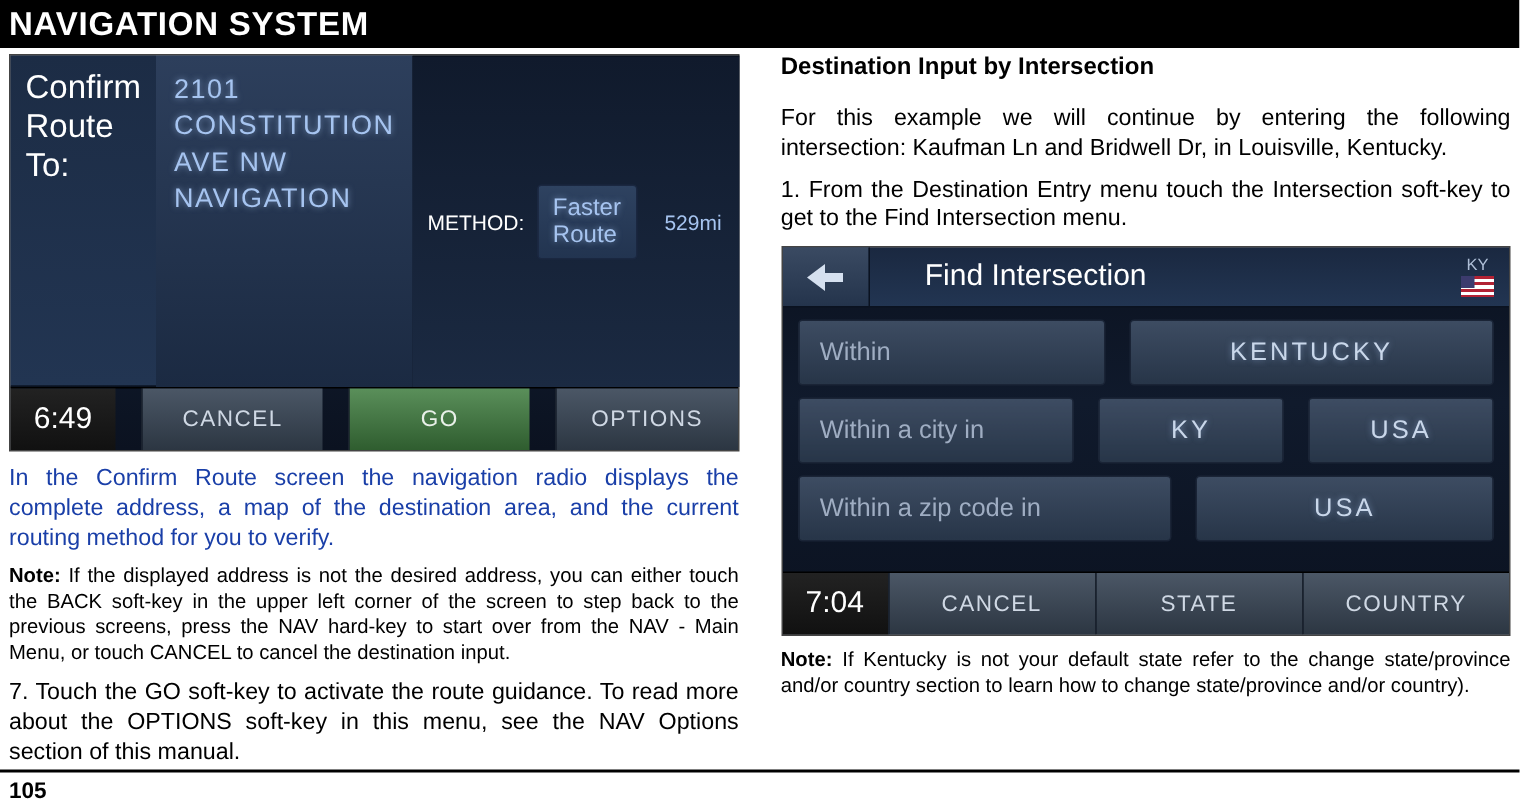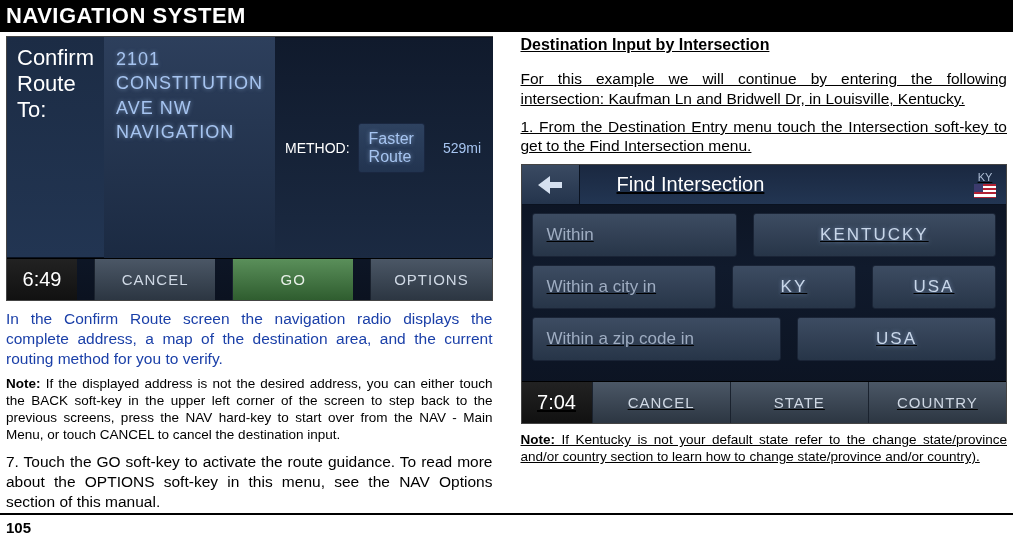--- a/index.html
+++ b/index.html
@@ -22,21 +22,21 @@
   .page-wrap {
     display: flex;
     gap: 28px;
     padding: 4px 6px 0 6px;
   }
   .col {
     flex: 1;
     min-width: 0;
   }
   .col-left { flex: 1; }
-  .col-right { flex: 1; text-decoration: underline; }
+  .col-right { flex: 1; }
 
   
   .screenshot1 {
     width: 100%;
     height: 265px;
     border: 1px solid #444;
     background: linear-gradient(#0b1220,#132035 40%,#0b1220);
     position: relative;
     display: flex;
     flex-direction: column;

